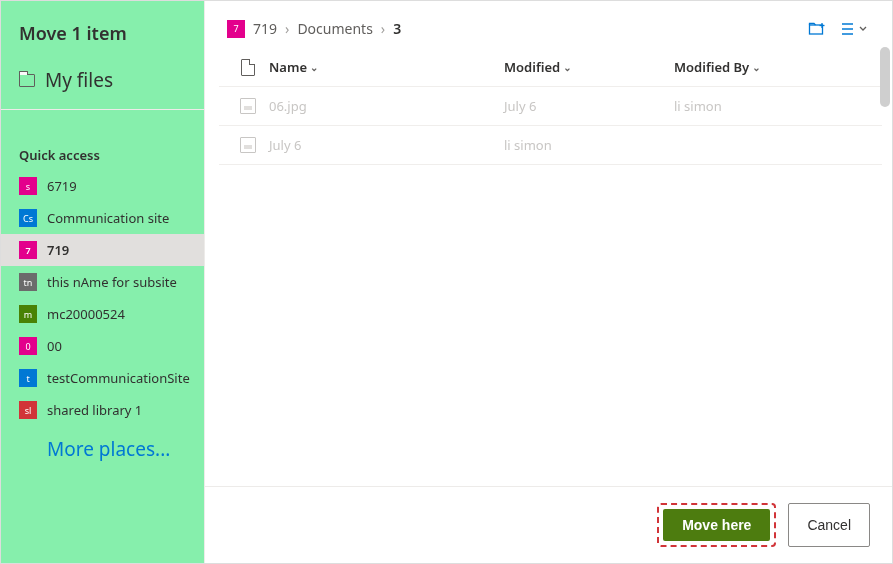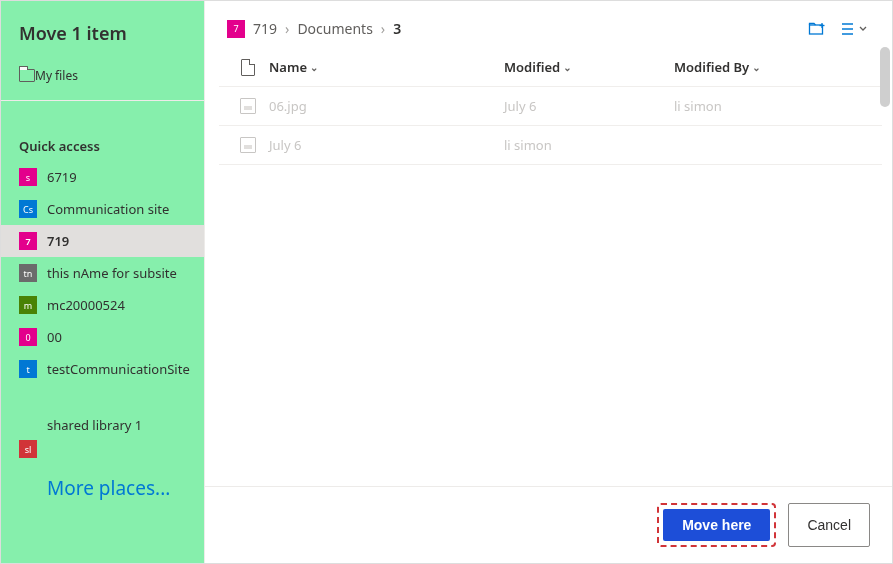--- a/index.html
+++ b/index.html
@@ -29,24 +29,24 @@
       flex-direction: column;
     }
     .sidebar-title {
       font-size: 18px;
       font-weight: 600;
       padding: 6px 18px 14px 18px;
     }
     .nav-item {
       display: flex;
       align-items: center;
-      gap: 0;
+      gap: 10px;
       padding: 8px 18px;
       cursor: pointer;
-      font-size: 12px;
+      font-size: 19px;
       color: #323130;
     }
     .nav-separator {
       height: 1px;
       background: #edebe9;
       margin: 8px 0;
     }
     .sidebar-section-label {
       font-size: 13px;
       font-weight: 600;
@@ -200,21 +200,21 @@
       background: #fff;
     }
     .btn {
       font-size: 14px;
       padding: 7px 18px;
       border-radius: 2px;
       cursor: pointer;
       border: 1px solid transparent;
     }
     .btn-primary {
-      background: #1d4ed8;
+      background: #4d7c0f;
       color: #fff;
       font-weight: 600;
       text-align: center;
     }
     .btn-secondary {
       background: #fff;
       color: #323130;
       border: 1px solid #8a8886;
     }
     .primary-highlight {
@@ -271,21 +271,21 @@
         </div>
         <div class="qa-item">
           <span class="qa-swatch" style="background: rgb(227, 0, 140);">0</span>
           <span>00</span>
         </div>
         <div class="qa-item">
           <span class="qa-swatch" style="background: rgb(0, 120, 212);">t</span>
           <span>testCommunicationSite</span>
         </div>
         <div class="qa-item">
-          <span class="qa-swatch" style="background: rgb(209, 52, 56); margin-top: 48px;">sl</span>
+          <span class="qa-swatch" style="background: rgb(209, 52, 56);">sl</span>
           <span>shared library 1</span>
         </div>
       </div>
 
     <div class="more-places">More places...</div>
   </aside>
 
   <section class="main">
 
     <div class="topbar">

